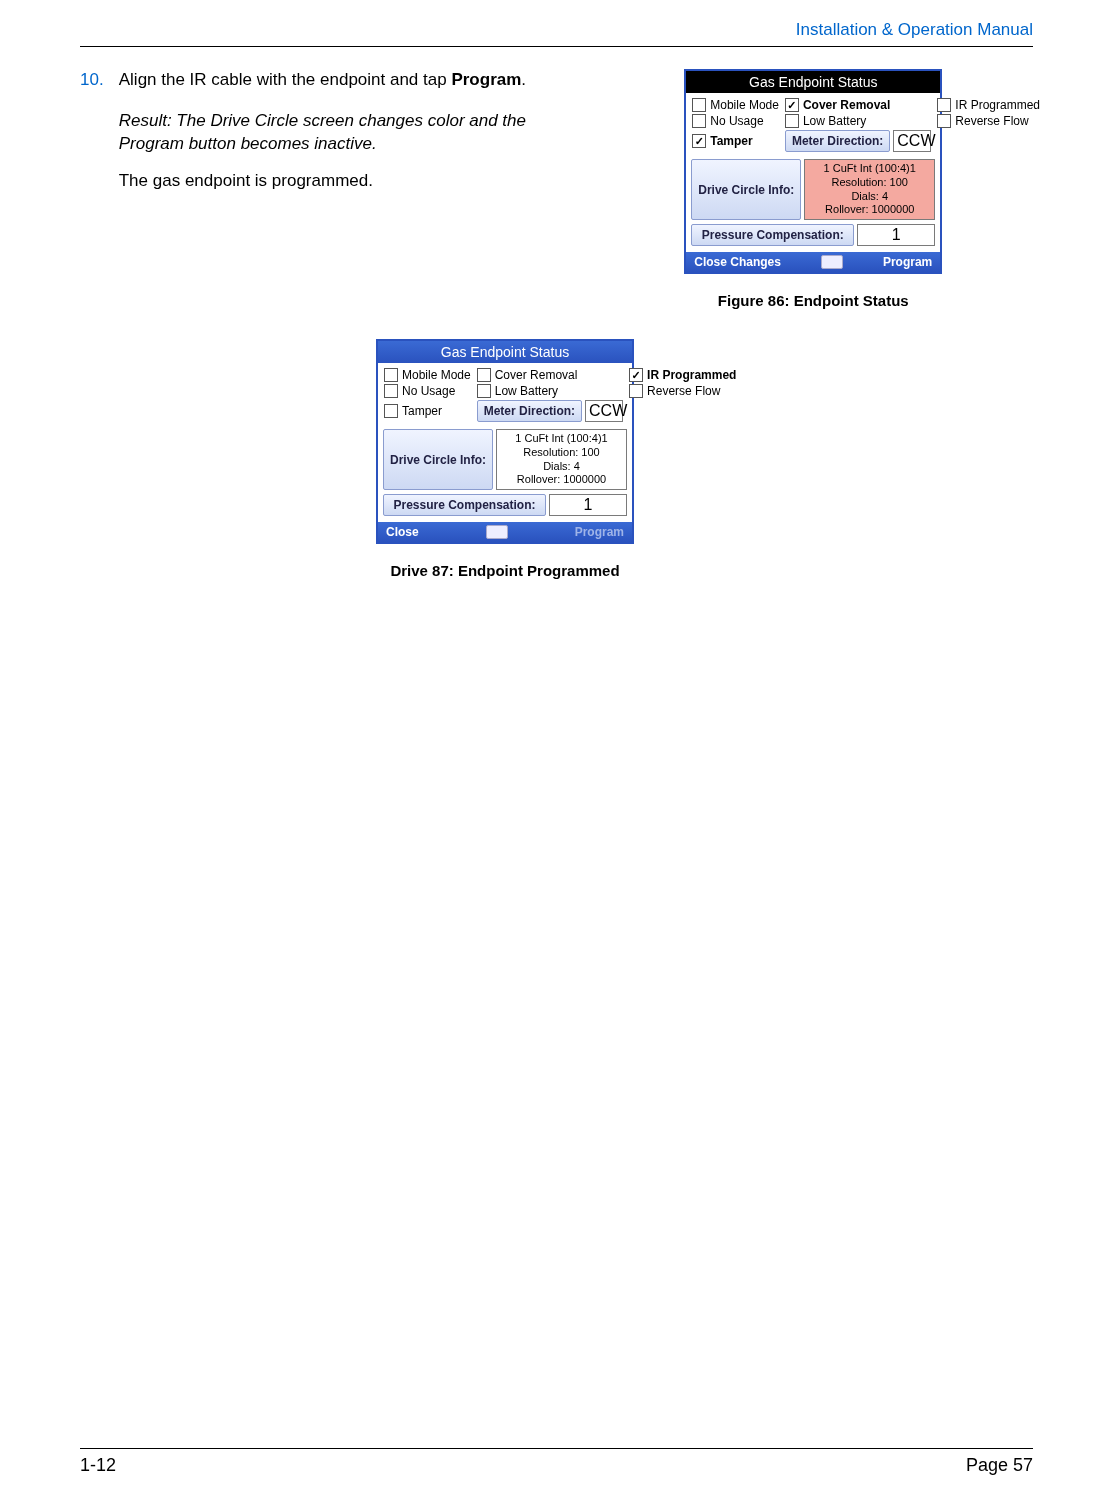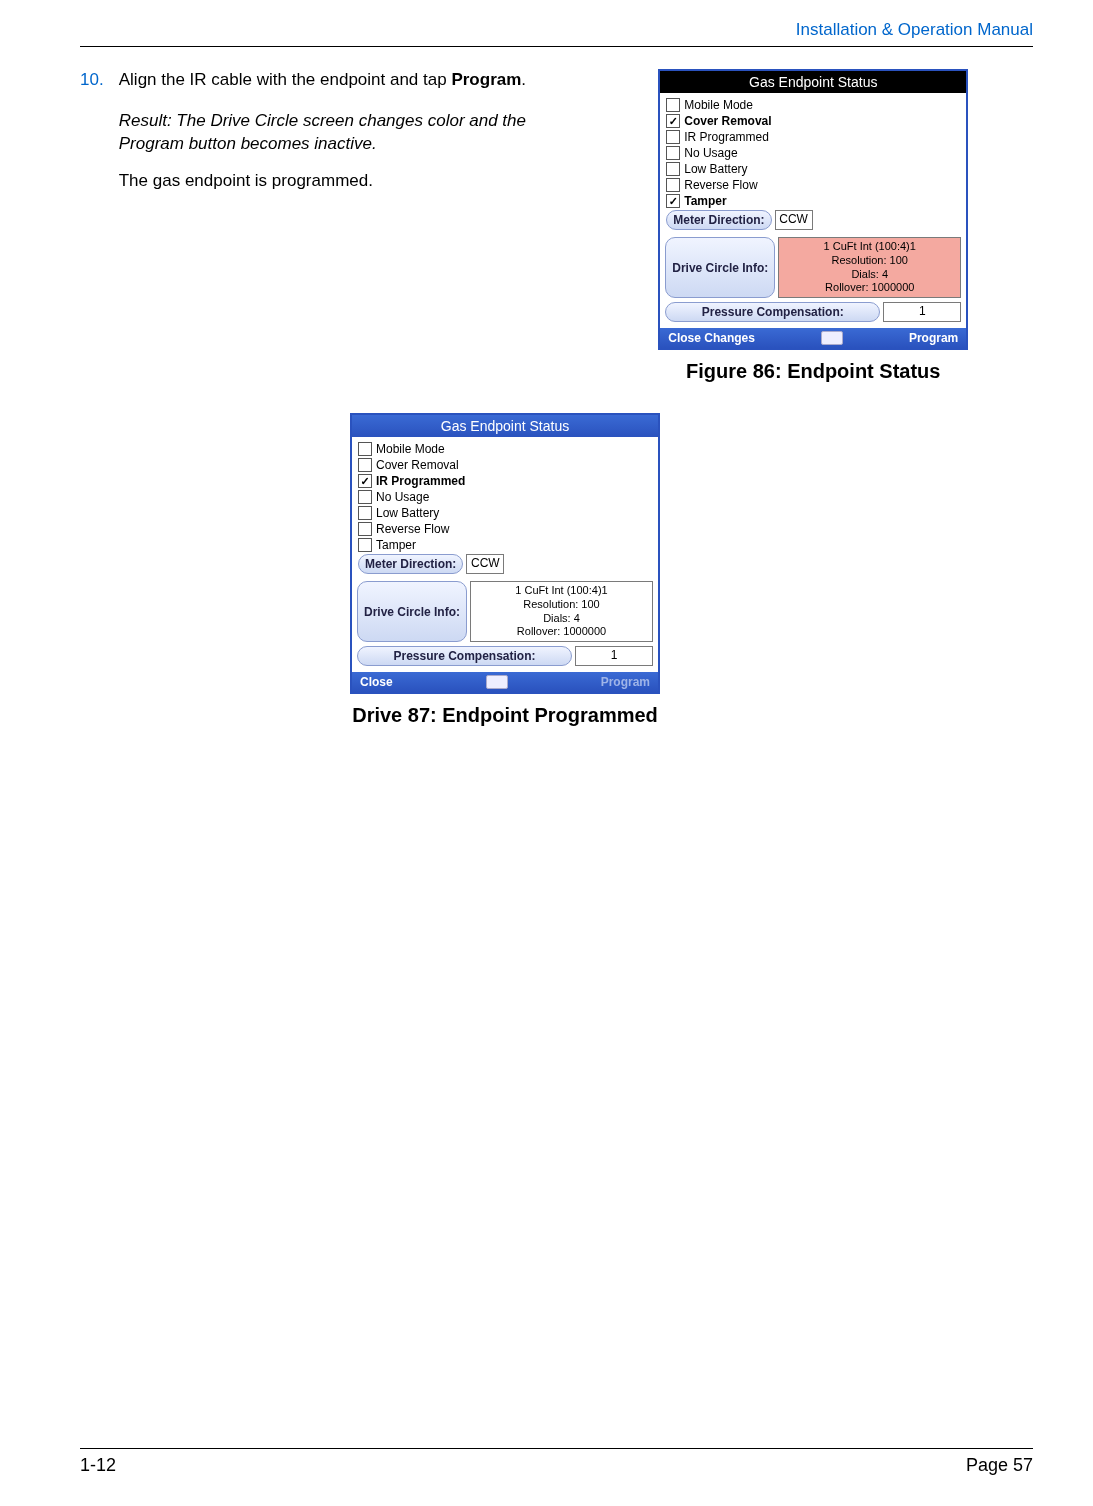--- a/index.html
+++ b/index.html
@@ -53,49 +53,49 @@
   .step-body {
     display: inline-block;
     width: calc(100% - 40px);
     vertical-align: top;
   }
   .bold { font-weight: bold; }
   .italic { font-style: italic; }
   .para { margin: 0 0 12px 0; }
   .fig-caption {
     font-weight: bold;
-    font-size: 20px;
-    margin-top: 10px;
+    font-size: 15px;
+    margin-top: 18px;
     text-align: center;
   }
 
   
   .app {
     border: 2px solid #2a52be;
-    width: 310px;
+    width: 258px;
     margin: 0 auto;
     font-family: Tahoma, Verdana, sans-serif;
     font-size: 12px;
     background: #fff;
     box-sizing: border-box;
   }
   .app-title {
     background: #000;
     color: #fff;
     text-align: center;
     padding: 3px 0;
     font-size: 14px;
   }
   .app-title.blue {
     background: linear-gradient(#3a6ad4,#2a52be);
   }
   .app-body { padding: 2px; }
   .status-grid {
     display: grid;
-    grid-template-columns: 1fr;
+    grid-template-columns: 1fr 1fr 1fr;
     gap: 2px 6px;
     padding: 3px 4px 5px 4px;
   }
   .cb {
     display: flex;
     align-items: center;
     gap: 4px;
     font-size: 12px;
     white-space: nowrap;
   }
@@ -115,33 +115,33 @@
   .cb.bold-lbl span.lbl { font-weight: bold; }
   .field-row {
     display: flex;
     align-items: stretch;
     margin: 2px 3px;
     gap: 3px;
   }
   .btn3d {
     background: linear-gradient(#f0f4ff,#cdd9f3);
     border: 1px solid #8a9ccf;
-    border-radius: 10px;
+    border-radius: 2px;
     padding: 2px 6px;
     font-weight: bold;
     color: #224;
     font-size: 12px;
     white-space: nowrap;
     display: flex;
     align-items: center;
   }
   .txtbox {
     border: 1px solid #7a7a7a;
     padding: 1px 3px;
-    font-size: 12px;
+    font-size: 16px;
     background: #fff;
     flex: 0 0 auto;
   }
   .info-box {
     border: 1px solid #7a7a7a;
     flex: 1;
     padding: 2px 4px;
     font-size: 11px;
     line-height: 1.25;
     background: #fff;

